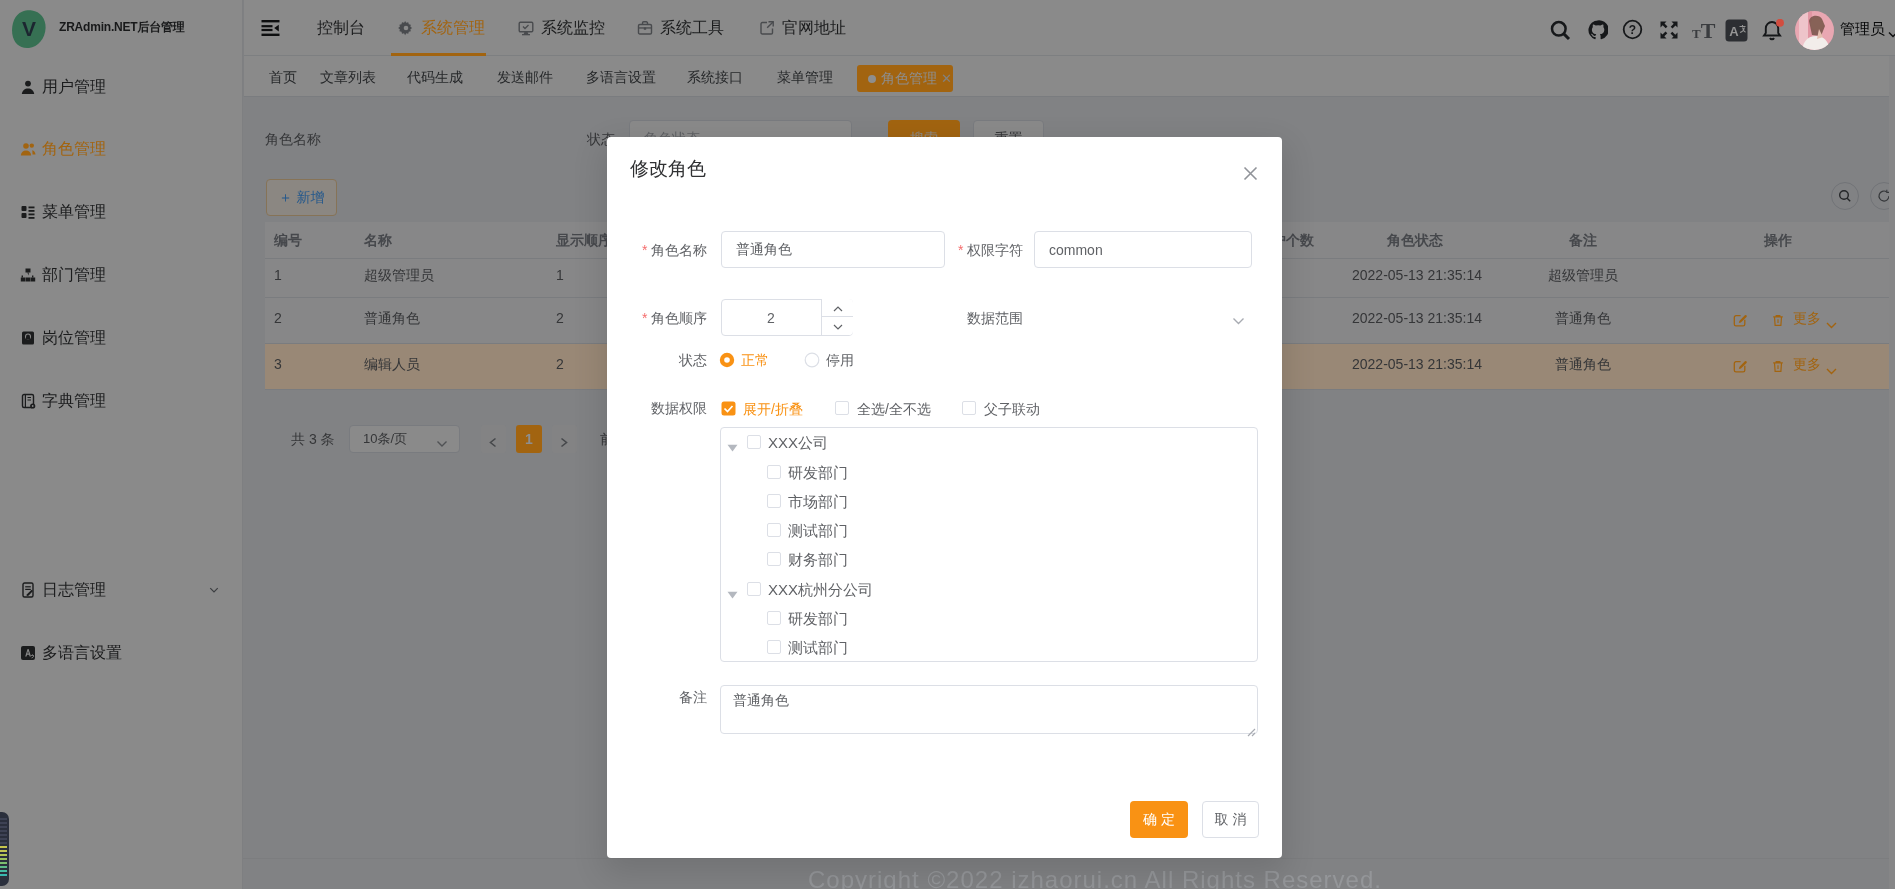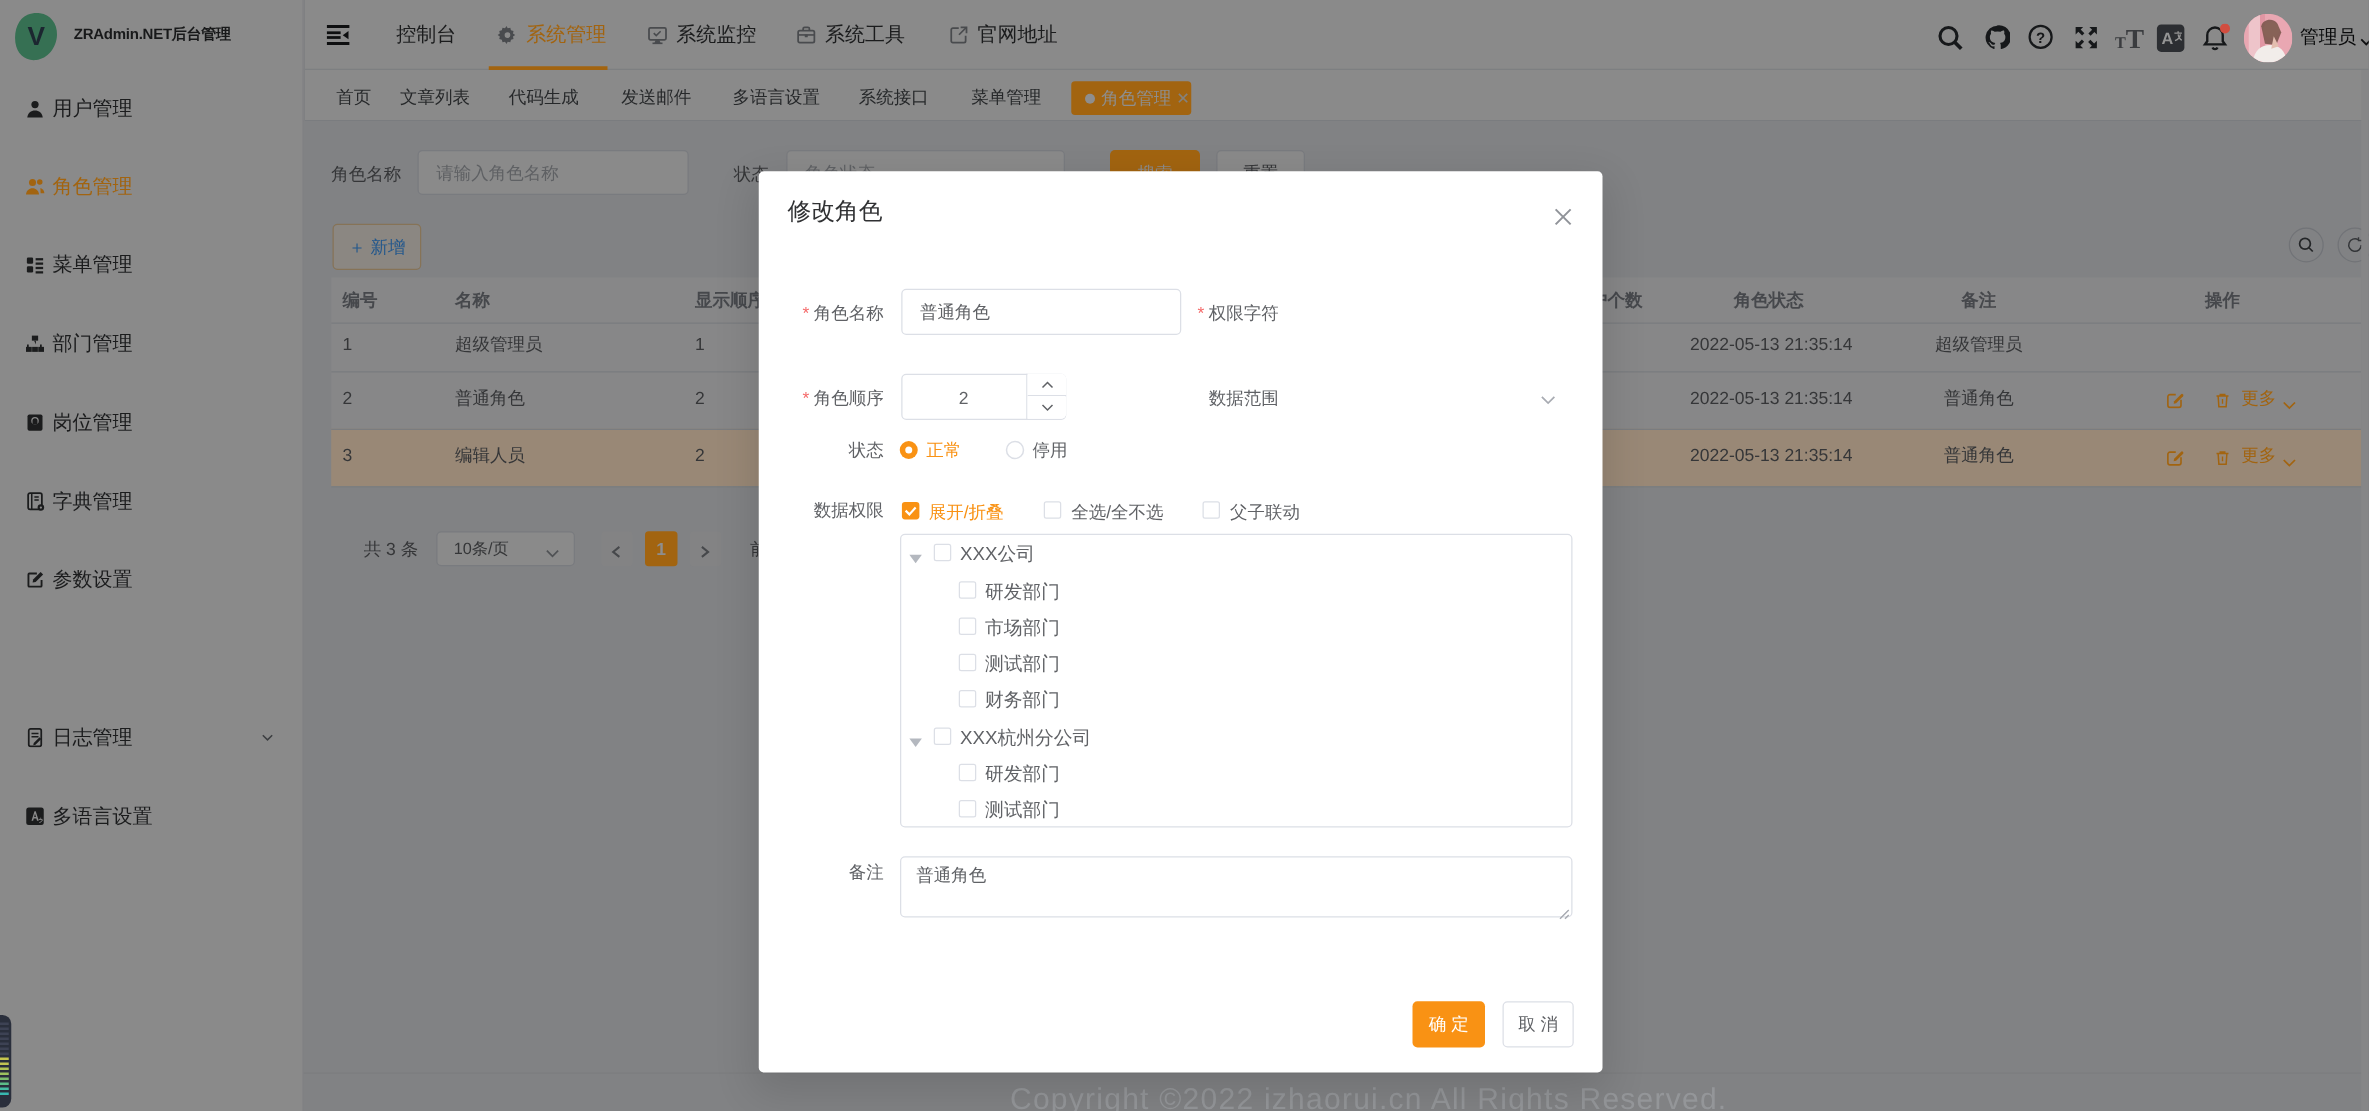--- a/index.html
+++ b/index.html
@@ -81,27 +81,20 @@
     <div class="mitem" style="top:376px">
       <svg width="16" height="16" viewBox="0 0 16 16" style="">
         <rect x="2.5" y="1.5" width="11" height="13" rx="1.5" fill="none" stroke="rgb(27,28,29)" stroke-width="1.4"></rect>
         <path d="M5.4 1.5v13" stroke="rgb(27,28,29)" stroke-width="1.2"></path>
         <path d="M7.5 4.5h3.5M7.5 7h3.5" stroke="rgb(27,28,29)" stroke-width="1.2"></path>
         <circle cx="12.7" cy="13" r="2.6" fill="rgb(27,28,29)"></circle>
         <circle cx="12.7" cy="13" r="0.9" fill="rgb(138,138,138)"></circle>
       </svg>
       <span>字典管理</span>
     </div>
-    <div class="mitem" style="top:439px">
-      <svg width="16" height="16" viewBox="0 0 16 16" style="">
-        <path d="M2 3.5A1.5 1.5 0 0 1 3.5 2h6v1.5H3.5v9h9V8H14v4.5a1.5 1.5 0 0 1-1.5 1.5h-9A1.5 1.5 0 0 1 2 12.5z" fill="rgb(27,28,29)"></path>
-        <path d="M6.5 7.5l6-6 2 2-6 6-2.4.4z" fill="rgb(27,28,29)"></path>
-      </svg>
-      <span>参数设置</span>
-    </div>
     <div class="mitem" style="top:565px">
       <svg width="16" height="16" viewBox="0 0 16 16" style="">
         <path d="M3 2.5A1.5 1.5 0 0 1 4.5 1h7A1.5 1.5 0 0 1 13 2.5v11a1.5 1.5 0 0 1-1.5 1.5h-7A1.5 1.5 0 0 1 3 13.5z" fill="none" stroke="rgb(27,28,29)" stroke-width="1.4"></path>
         <rect x="5.2" y="4.2" width="5.6" height="1.2" fill="rgb(27,28,29)"></rect>
         <rect x="5.2" y="6.8" width="5.6" height="1.2" fill="rgb(27,28,29)"></rect>
         <path d="M7 12.3l4.6-4.6 1.4 1.4-4.6 4.6-1.8.4z" fill="rgb(27,28,29)"></path>
       </svg>
       <span>日志管理</span>
       <svg width="12" height="12" viewBox="0 0 16 16" style="margin-left:auto;margin-right:22px">
         <path d="M3 5.5l5 5 5-5" stroke="rgb(60,62,65)" stroke-width="1.6" fill="none"></path>
@@ -212,21 +205,20 @@
     <div class="tab" style="left:534px">菜单管理</div>
     <div id="tabon" style="left:614px">
       <span class="dot"></span>
       <span>角色管理</span>
       <span style="margin-left:4px;font-size:13px;color:rgb(132,130,126)">✕</span>
     </div>
   </div>
 <div class="abs" style="left:243px;top:0;width:1px;height:97px;background:rgb(127,128,130)"></div>
 <div id="content" class="abs">
     <div class="abs" style="left:22px;top:34px;font-size:14px;color:var(--t2)">角色名称</div>
-    <div class="abs" style="left:91px;top:23px;width:217px;height:36px;background:var(--w);border:1px solid var(--bd);border-radius:4px;line-height:34px;padding-left:14px;font-size:14px;color:var(--ph)">请输入角色名称</div>
     <div class="abs" style="left:344px;top:34px;font-size:14px;color:var(--t2)">状态</div>
     <div class="abs" style="left:386px;top:23px;width:223px;height:36px;background:var(--w);border:1px solid var(--bd);border-radius:4px;line-height:34px;padding-left:14px;font-size:14px;color:var(--ph)">角色状态</div>
     <div class="abs" style="left:645px;top:23px;width:72px;height:36px;background:var(--od);border-radius:4px;color:rgb(140,140,140);font-size:14px;line-height:36px;text-align:center">搜索</div>
     <div class="abs" style="left:730px;top:23px;width:71px;height:36px;background:var(--w);border:1px solid var(--bd);border-radius:4px;color:var(--t2);font-size:14px;line-height:34px;text-align:center">重置</div>
     <div class="abs" style="left:23px;top:82px;width:71px;height:37px;background:rgb(139,135,130);border:1px solid rgb(134,115,87);border-radius:4px;color:rgb(36,88,140);font-size:14px;line-height:35px;text-align:center">＋ 新增</div>
     <div class="abs" style="left:1588px;top:85px;width:28px;height:28px;border:1px solid rgb(113,115,119);border-radius:50%"></div>
     <div class="abs" style="left:1595px;top:92px"><svg width="14" height="14" viewBox="0 0 14 14" style="">
         <circle cx="6" cy="6" r="4.3" fill="none" stroke="rgb(36,38,40)" stroke-width="1.4"></circle>
         <path d="M9.2 9.2l3 3" stroke="rgb(36,38,40)" stroke-width="1.4"></path>
       </svg></div>
@@ -308,20 +300,21 @@
 <div id="dlg" class="abs">
     <div class="abs" style="left:23px;top:19px;font-size:19px;color:#303133">修改角色</div>
     <div class="abs" style="left:636px;top:29px"><svg width="15" height="15" viewBox="0 0 15 15" style="">
         <path d="M1.5 1.5l12 12M13.5 1.5l-12 12" stroke="#909399" stroke-width="1.6"></path>
       </svg></div>
     <div class="dstar" style="left:35px;top:105px">*</div>
     <div class="dl" style="left:44px;top:105px">角色名称</div>
     <div class="dinp" style="left:114px;top:94px;width:224px;height:37px;padding-left:14px">普通角色</div>
     <div class="dstar" style="left:351px;top:105px">*</div>
     <div class="dl" style="left:360px;top:105px">权限字符</div>
+    <div class="dinp" style="left:427px;top:94px;width:218px;height:37px;padding-left:14px">common</div>
     <div class="dstar" style="left:35px;top:173px">*</div>
     <div class="dl" style="left:44px;top:173px">角色顺序</div>
     <div class="dinp" style="left:114px;top:162px;width:132px;height:37px">
       <span style="position:absolute;left:0;right:32px;text-align:center">2</span>
     </div>
     <div class="abs" style="left:214px;top:162px;width:32px;height:37px;border-left:1px solid #dcdfe6;z-index:51">
       <div style="height:18px;border-bottom:1px solid #dcdfe6;border-radius:0 4px 0 0;background:#fff;text-align:center"><svg width="10" height="8" viewBox="0 0 10 8" style="margin-top:2px">
           <path d="M1 6l4-4 4 4" stroke="#606266" stroke-width="1.2" fill="none"></path>
         </svg></div>
       <div style="height:18px;background:#fff;border-radius:0 0 4px 0;text-align:center"><svg width="10" height="8" viewBox="0 0 10 8" style="margin-top:2px">

